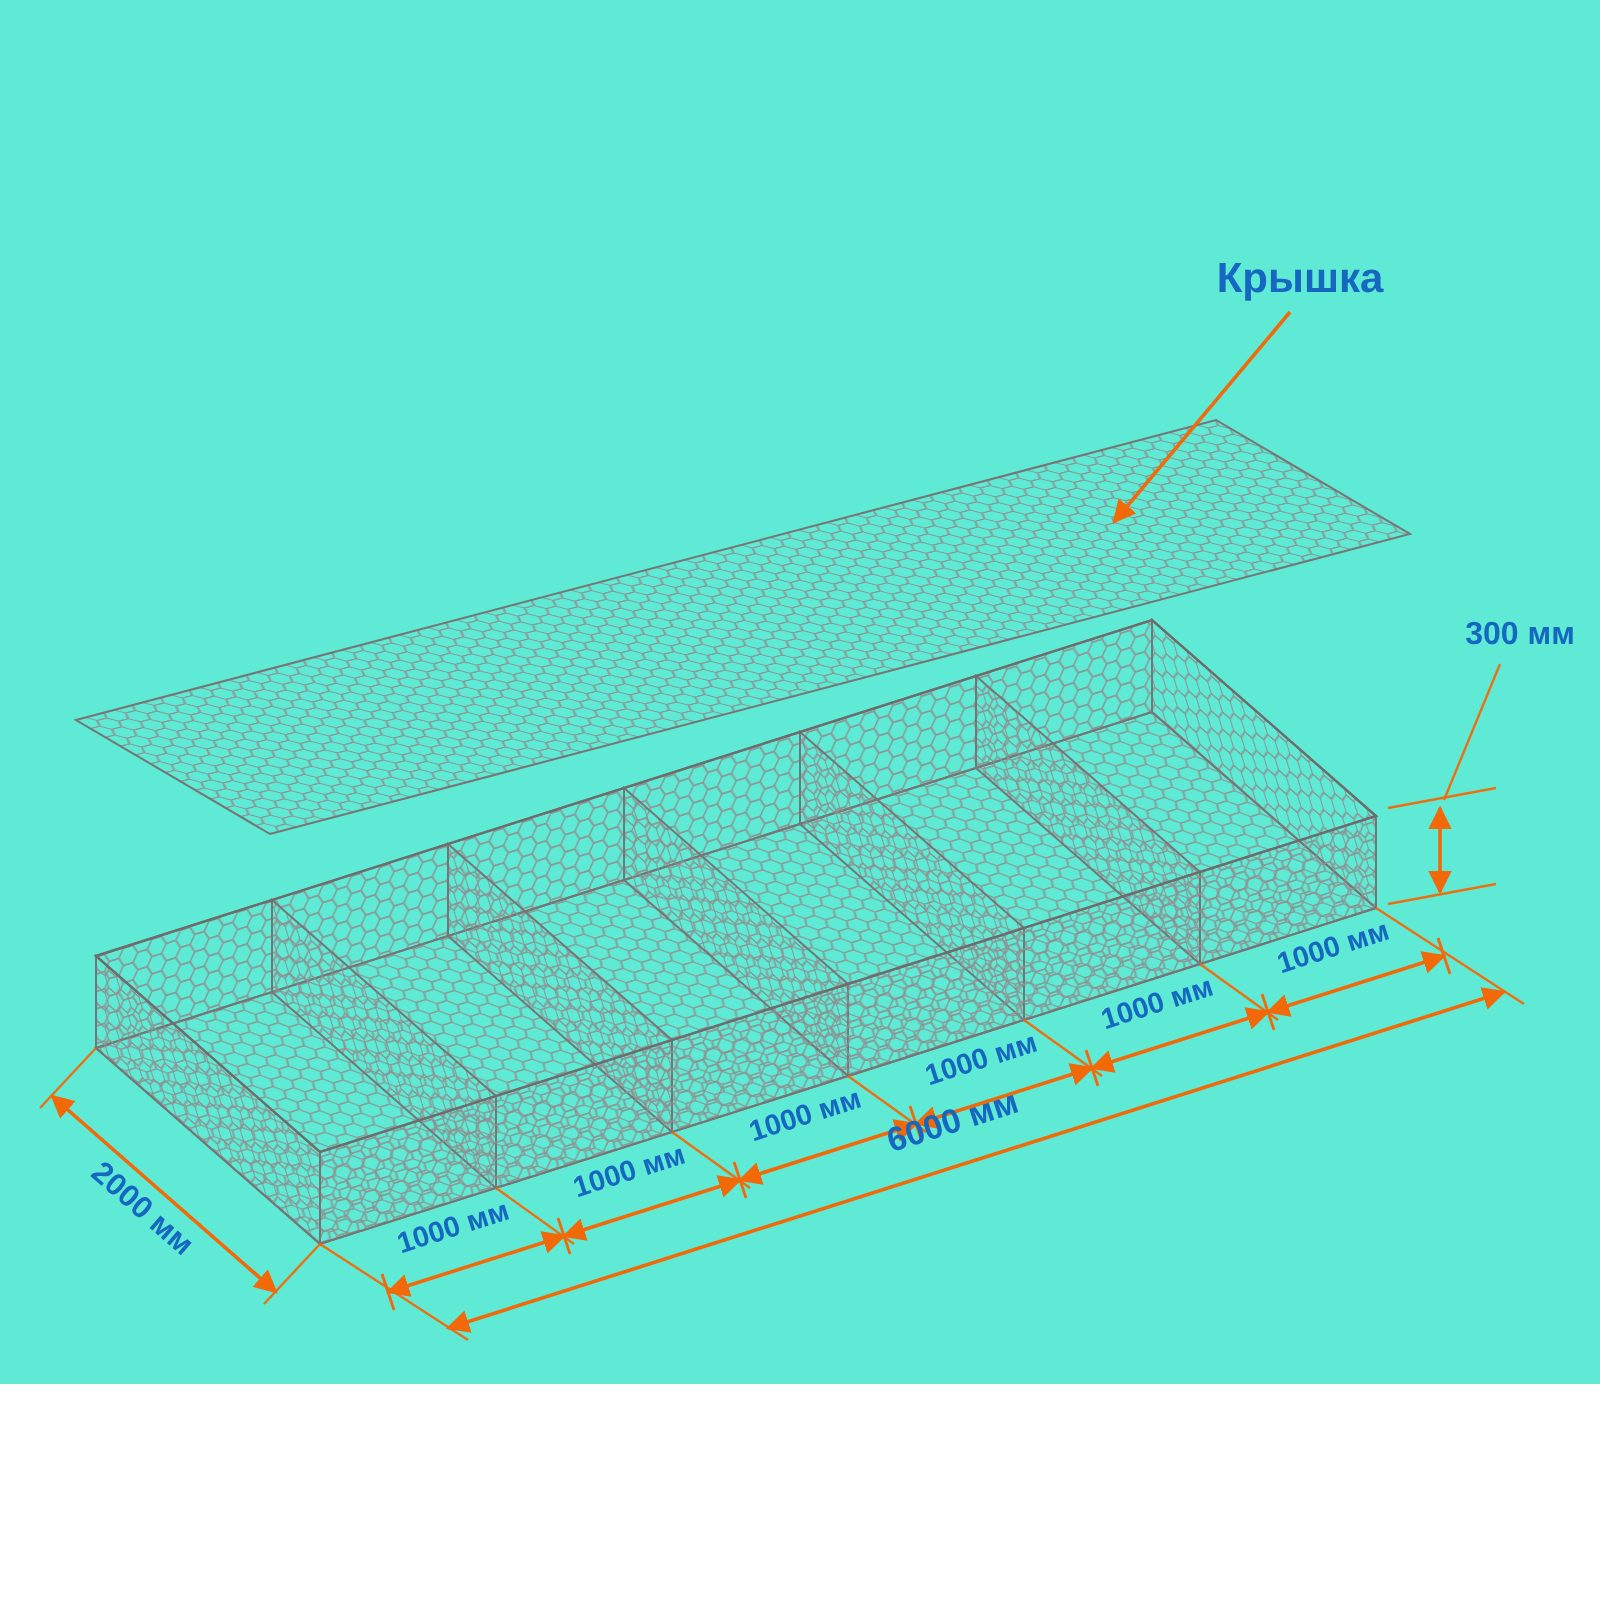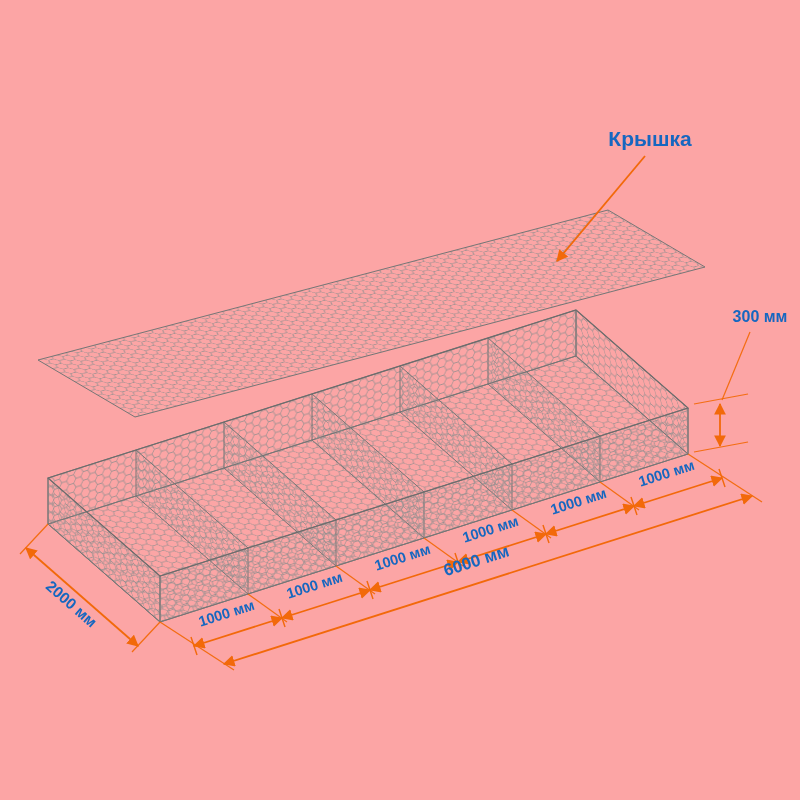--- a/index.html
+++ b/index.html
@@ -1,16 +1,16 @@
 <!DOCTYPE html>
 <html><head>
 <meta charset="utf-8">
 <style>
   html,body{margin:0;padding:0;background:#ffffff;}
-  .stage{width:800px;height:800px;position:relative;background:#fca5a5;overflow:hidden;}
+  .stage{width:800px;height:692px;position:relative;background:#5eead4;overflow:hidden;}
   .lbl{
     font-family:"Liberation Sans","DejaVu Sans",sans-serif;
     font-weight:bold;
   }
   .face{stroke:#767676;stroke-width:1;}
   .rim{fill:none;stroke:#6d6d6d;stroke-width:1.2;}
   .dimline{fill:none;stroke-width:1.8;}
   .extline{fill:none;stroke-width:1.2;opacity:0.95;}
   .tick{fill:none;stroke-width:1.4;}
 </style>

